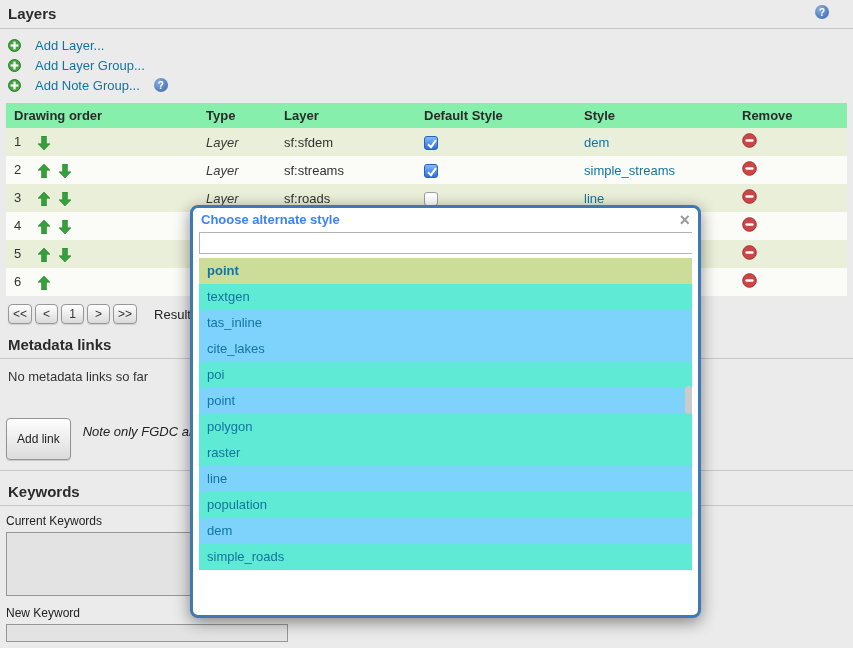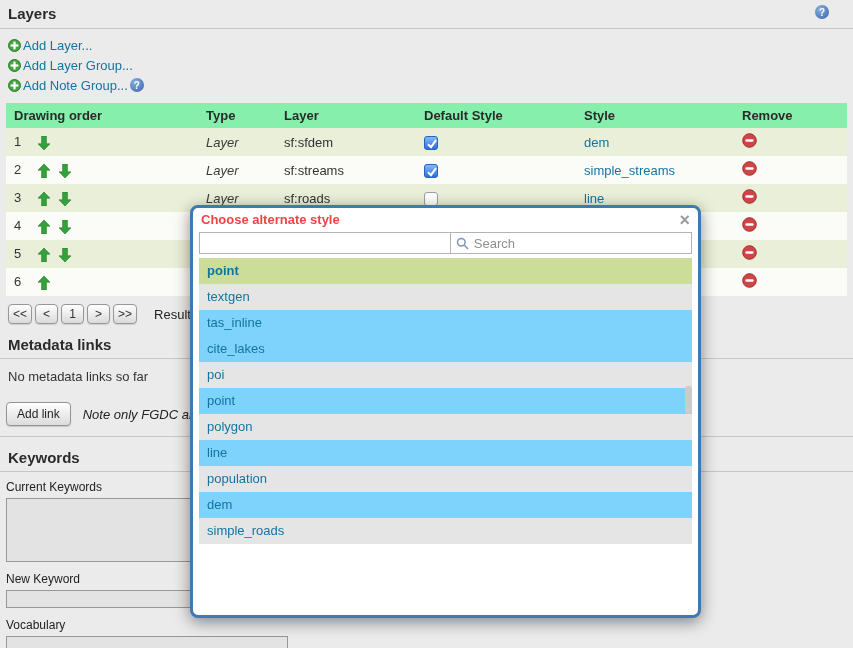--- a/index.html
+++ b/index.html
@@ -9,21 +9,21 @@
 
   
   .page-header { position:relative; padding:5px 8px 6px; border-bottom:1px solid #c6c6c6; }
   .page-title { font-size:15px; font-weight:bold; color:#2b2b2b; }
   .help-icon { display:inline-flex; align-items:center; justify-content:center; width:14px; height:14px; border-radius:50%;
                background:radial-gradient(circle at 35% 30%, #86aede, #3862ac); color:#fff; font-size:10px; font-weight:bold; cursor:pointer; flex:0 0 auto; }
   .page-help { position:absolute; right:24px; top:5px; }
 
   
   .addlinks { padding:6px 8px 4px; }
-  .addlink { display:flex; align-items:center; gap:2px; height:20px; cursor:pointer;text-align:right; }
+  .addlink { display:flex; align-items:center; gap:14px; height:20px; cursor:pointer;text-align:right; }
   a.link { color:#1374a0; text-decoration:none; cursor:pointer; }
   .icon-plus svg, .arrow svg, .icon-remove svg { display:block; }
 
   
   .layers-table { border-collapse:collapse; margin:4px 6px 0; width:841px; table-layout:fixed; }
   .layers-table th { background:#86efac; font-weight:bold; text-align:left; padding:5px 8px; font-size:13px; color:#2b2b2b; }
   .layers-table td { padding:0 8px; height:28px; vertical-align:middle; }
   tr.row-alt { background:#e9efd8; }
   tr.row-plain { background:#fbfbf8; }
   .order-num { display:inline-block; width:20px; }
@@ -39,44 +39,44 @@
   .pagination { display:flex; align-items:center; gap:3px; margin:8px 8px 0; }
   .pg-btn { min-width:23px; padding:2px 4px; font-size:12px; border:1px solid #979797; border-radius:4px;
             background:linear-gradient(#ffffff,#dadada); cursor:pointer; color:#333; box-shadow:0 1px 1px rgba(0,0,0,.12); }
   .results-label { margin-left:14px; font-size:13px; color:#222; }
 
   
   .section-title { font-size:15px; font-weight:bold; color:#2b2b2b; margin-top:12px; padding:0 8px 5px; border-bottom:1px solid #c6c6c6; }
   .meta-empty { padding:10px 8px 0; }
   .meta-actions { display:flex; align-items:center; gap:12px; padding:18px 6px 10px; border-bottom:1px solid #c6c6c6; }
   .note { font-style:italic; font-size:13px; color:#222; }
-  .btn { font:12px "Liberation Sans", sans-serif; padding:4px 10px; border:1px solid #949494; border-radius:4px;
-         background:linear-gradient(#fefefe,#dcdcdc); box-shadow:0 1px 1px rgba(0,0,0,.15); cursor:pointer; color:#222; }
+  .btn { font:12px "Liberation Sans", sans-serif; padding:13px 10px; border:1px solid #949494; border-radius:4px;
+         background:linear-gradient(#fefefe,#dcdcdc); box-shadow:0 1px 1px rgba(0,0,0,.15); cursor:pointer; color:#222;margin-top:16px; }
 
   
   .kw-label { font-size:12px; padding:8px 6px 2px; color:#222; }
   .kw-listbox { margin:2px 6px; width:282px; height:64px; background:#e3e3e3; border:1px solid #979797; cursor:pointer; }
   .kw-input { display:block; margin:2px 6px; width:282px; height:18px; background:#e3e3e3; border:1px solid #979797;
               font:12px "Liberation Sans", sans-serif; padding:0 4px; }
 
   
   .modal { position:absolute; left:190px; top:205px; width:511px; height:413px; background:#fff; border:3px solid #3f79b5;
            border-radius:8px; box-shadow:0 4px 16px rgba(0,0,0,.45); z-index:10; overflow:hidden; }
   .modal-titlebar { display:flex; justify-content:space-between; align-items:center; padding:4px 8px 2px; }
-  .modal-title { font-weight:bold; font-size:13px; color:#ef4444; }
+  .modal-title { font-weight:bold; font-size:13px; color:#3b82f6; }
   .modal-close { color:#9b9b9b; font-size:18px; font-weight:bold; cursor:pointer; line-height:14px; }
   .modal-search-row { display:flex; margin:3px 6px 4px; height:22px; }
   .modal-input { flex:1.05; border:1px solid #b3b3b3; border-right:none; padding:0 4px; font:13px "Liberation Sans", sans-serif; background:#fff; outline:none; }
   .modal-search-box { flex:1; display:flex; align-items:center; gap:5px; border:1px solid #b3b3b3; padding:0 5px; background:#fff; }
   .modal-search-input { border:none; outline:none; flex:1; font:13px "Liberation Sans", sans-serif; color:#333; min-width:0; background:transparent; }
   .modal-search-input::placeholder { color:#8f8f8f; }
   .modal-list { position:relative; margin:0 6px 6px; height:350px; overflow:hidden; }
   .style-header { background:#cbdd98; color:#0f76a3; font-weight:bold; padding:5px 8px; height:26px; cursor:pointer; }
   .style-row { padding:5px 8px; height:26px; cursor:pointer; }
-  .style-row.row-alt { background:#e5e5e5; }
+  .style-row.row-alt { background:#5eead4; }
   .style-row.row-plain { background:#7dd3fc; }
   .modal-scroll-thumb { position:absolute; right:0; top:128px; width:7px; height:28px; background:#cbcbcb; border-radius:3px; cursor:pointer; }
 </style>
 </head>
 <body>
 
 <div class="page">
 
   <div class="page-header">
     <span class="page-title">Layers</span>
@@ -355,29 +355,20 @@
   <div class="kw-label">Vocabulary</div>
   <input class="kw-input" style="">
 
   <div class="modal">
     <div class="modal-titlebar">
       <span class="modal-title">Choose alternate style</span>
       <span class="modal-close">×</span>
     </div>
     <div class="modal-search-row">
       <input class="modal-input" style="">
-      <div class="modal-search-box">
-        <span style="display:flex;">
-          <svg width="13" height="13" viewBox="0 0 13 13">
-              <circle cx="5.3" cy="5.3" r="3.8" fill="none" stroke="#7d96b8" stroke-width="1.5"></circle>
-              <line x1="8.3" y1="8.3" x2="12" y2="12" stroke="#7d96b8" stroke-width="1.6"></line>
-            </svg>
-        </span>
-        <input class="modal-search-input" placeholder="Search" style="">
-      </div>
     </div>
     <div class="modal-list">
       <div class="style-header">point</div>
       <div>
     <div class="style-row row-alt">
       <a class="link">textgen</a>
     </div>
 
     <div class="style-row row-plain">
       <a class="link">tas_inline</a>
@@ -394,20 +385,23 @@
 
     <div class="style-row row-plain">
       <a class="link">point</a>
     </div>
 
     <div class="style-row row-alt">
       <a class="link">polygon</a>
     </div>
 
 
+    <div class="style-row row-alt">
+      <a class="link">raster</a>
+    </div>
 
     <div class="style-row row-plain">
       <a class="link">line</a>
     </div>
 
     <div class="style-row row-alt">
       <a class="link">population</a>
     </div>
 
     <div class="style-row row-plain">

